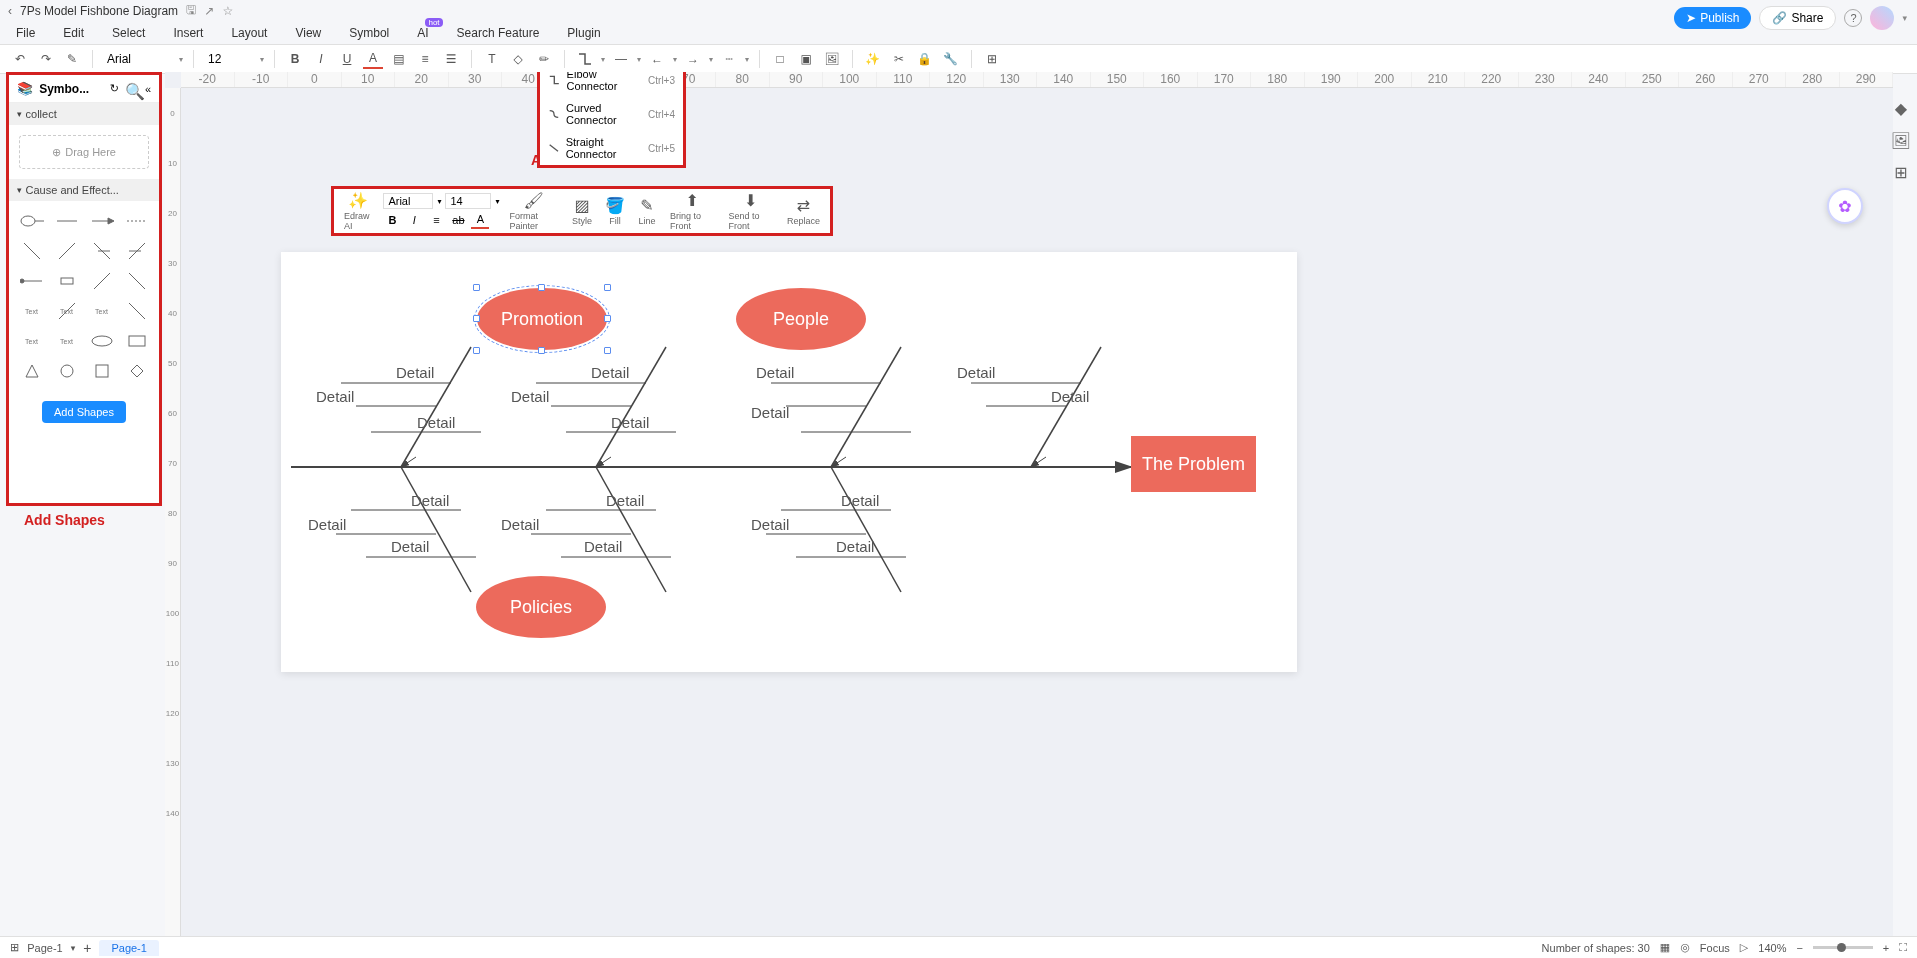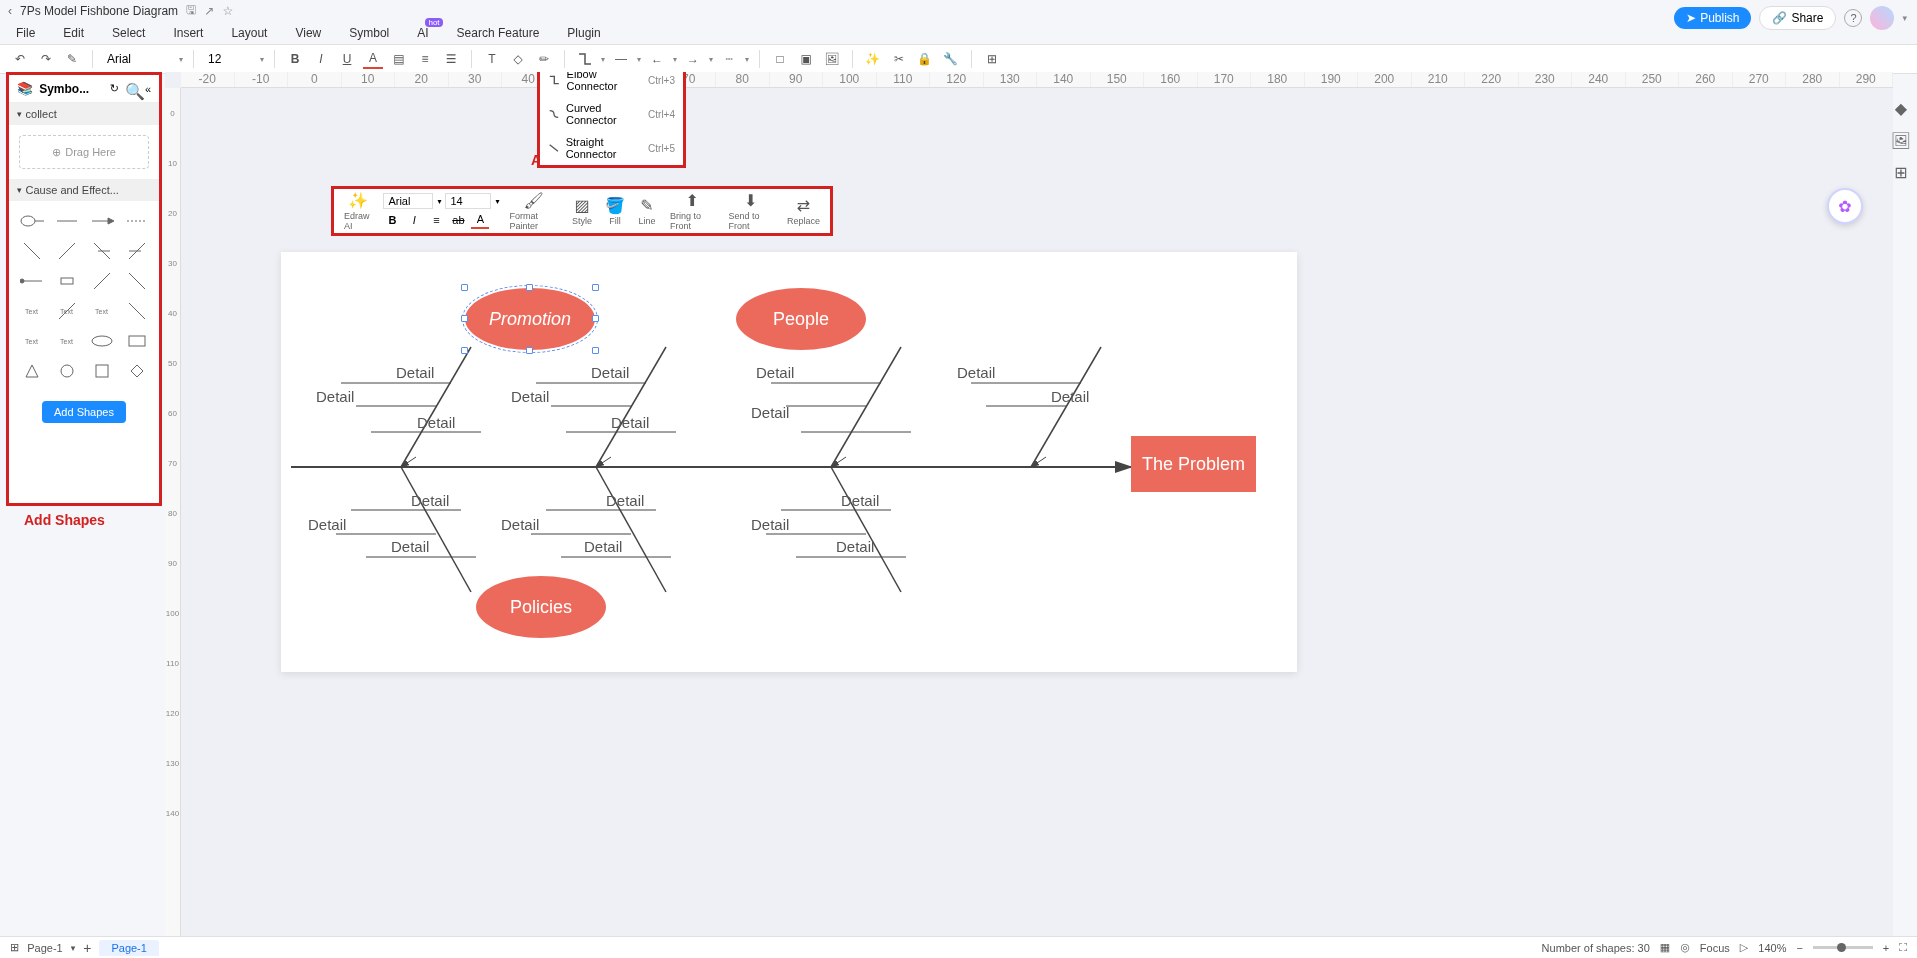--- a/index.html
+++ b/index.html
@@ -508,21 +508,21 @@
             <line x1="280" y1="305" x2="390" y2="305" stroke="#444"></line>
           <line x1="500" y1="258" x2="610" y2="258" stroke="#444"></line>
             <line x1="485" y1="282" x2="585" y2="282" stroke="#444"></line>
             <line x1="515" y1="305" x2="625" y2="305" stroke="#444"></line>
           <line x1="135" y1="205" x2="120" y2="215" stroke="#444" marker-end="url(#arrow)"></line>
           <line x1="330" y1="205" x2="315" y2="215" stroke="#444" marker-end="url(#arrow)"></line>
           <line x1="565" y1="205" x2="550" y2="215" stroke="#444" marker-end="url(#arrow)"></line>
           <line x1="765" y1="205" x2="750" y2="215" stroke="#444" marker-end="url(#arrow)"></line>
         </svg>
 
-        <div class="cause-oval oval-selected" style="left:184px;top:36px;width:130px;height:62px;font-style:italic;">
+        <div class="cause-oval oval-selected" style="left:196px;top:36px;width:130px;height:62px;">
           <span>Promotion</span>
           <div class="sel-handle tl"></div>
             <div class="sel-handle tr"></div>
           <div class="sel-handle bl"></div>
             <div class="sel-handle br"></div>
           <div class="sel-handle tm"></div>
             <div class="sel-handle bm"></div>
           <div class="sel-handle ml"></div>
             <div class="sel-handle mr"></div>
         </div>

